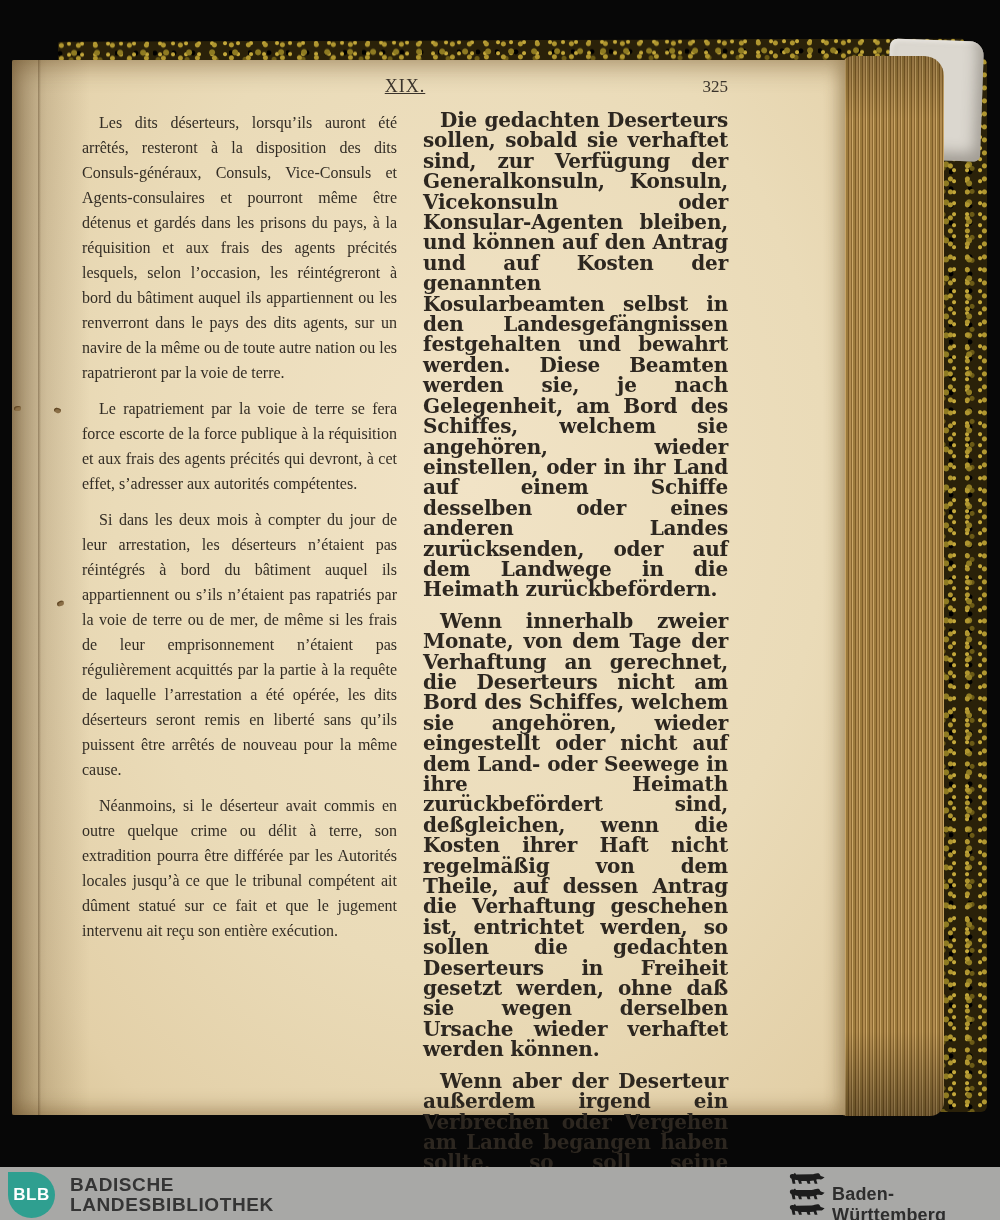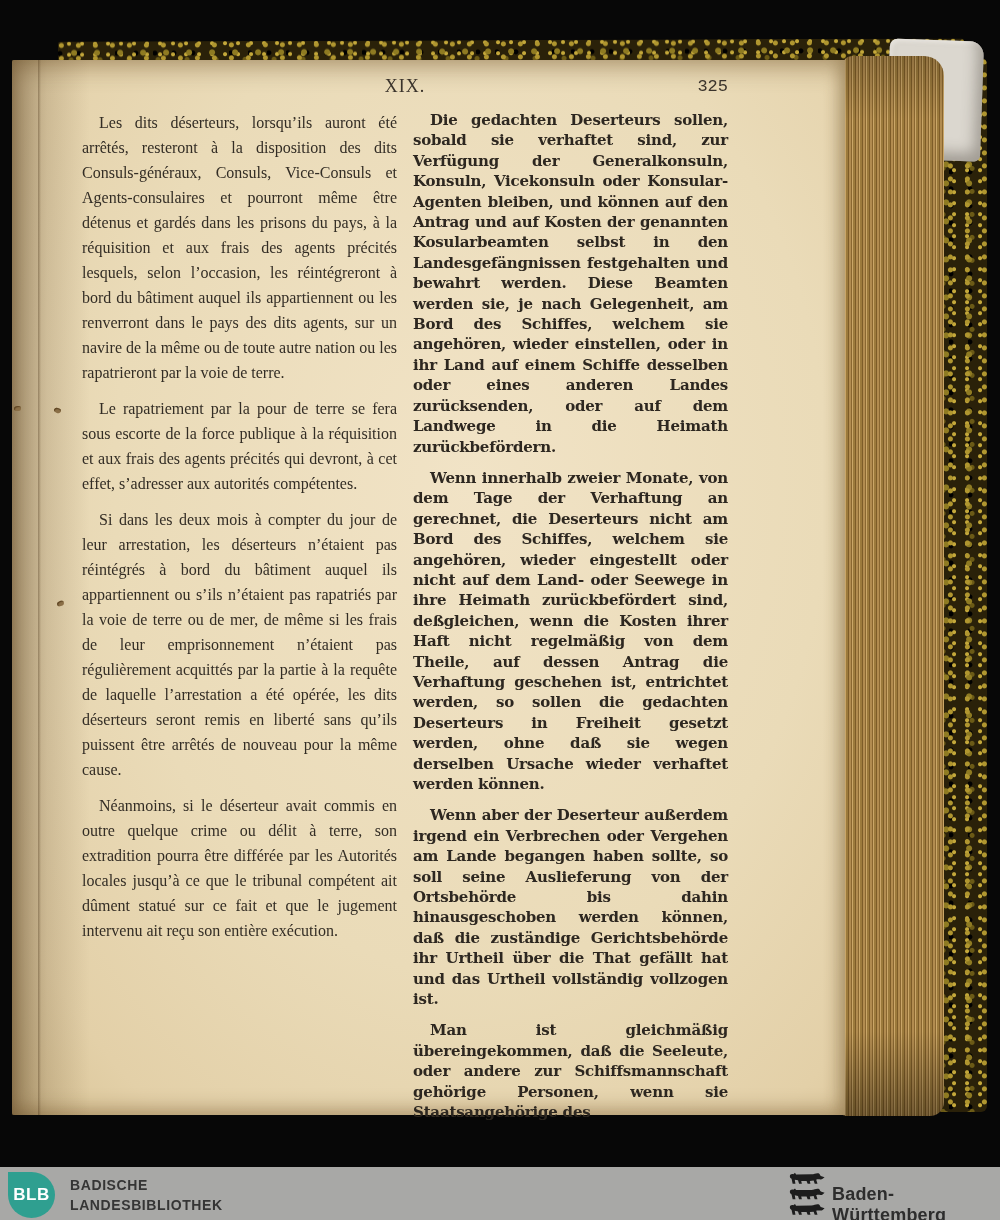--- a/index.html
+++ b/index.html
@@ -48,49 +48,49 @@
     position:absolute;left:26px;top:0;width:3px;height:100%;
     background:linear-gradient(90deg, rgba(60,38,12,.35), rgba(60,38,12,0));
   }
   .wormhole{position:absolute;width:7px;height:5px;background:#8b6f47;border-radius:60% 40% 55% 45%;box-shadow:inset 1px 1px 1px #5e4524;}
 
   
   .text-area{position:absolute;left:82px;top:76px;width:646px;color:#36302a;}
   .header-row{position:relative;height:26px;}
   .section-heading{
     position:absolute;left:0;right:0;text-align:center;
-    font-size:18px;letter-spacing:1px;color:#3a332b;
+    font-size:18px;letter-spacing:1px;color:#3a332b;text-decoration:underline;
   }
-  .page-number{position:absolute;right:0;top:1px;font-size:17px;color:#3a332b;font-family:Liberation Mono, monospace;}
+  .page-number{position:absolute;right:0;top:1px;font-size:17px;color:#3a332b;}
   .columns{display:flex;gap:16px;margin-top:8px;}
   .col{width:315px;}
   .col p{
     margin:0 0 11px 0;text-align:justify;text-indent:17px;
     font-size:16px;line-height:25px;color:#332d25;
   }
   .col.german p{
     font-family:"DejaVu Serif", serif;font-weight:700;
-    font-size:15px;line-height:20.4px;letter-spacing:-.2px;color:#2d2720;
+    font-size:20px;line-height:20.4px;letter-spacing:-.2px;color:#2d2720;margin-left:10px;
   }
 
   
   .footer-bar{position:absolute;left:0;top:1167px;width:1000px;height:53px;background:#a8a8a6;}
   .blb-logo{
     position:absolute;left:8px;top:1172px;width:47px;height:46px;
     background:#2f9f90;border-radius:0 50% 50% 50%;
     display:flex;align-items:center;justify-content:center;
   }
   .blb-logo span{
     font-family:"Liberation Sans", sans-serif;font-weight:700;
     font-size:17px;color:#fff;letter-spacing:.5px;
   }
   .library-name{
     position:absolute;left:70px;top:1175px;
     font-family:"Liberation Sans", sans-serif;font-weight:700;
-    font-size:14px;line-height:20px;color:#353535;letter-spacing:.6px;
+    font-size:19px;line-height:20px;color:#353535;letter-spacing:.6px;
   }
   .coat-of-arms{position:absolute;left:788px;top:1172px;width:38px;height:45px;}
   .region-name{
     position:absolute;left:832px;top:1184px;
     font-family:"Liberation Sans", sans-serif;font-weight:700;
     font-size:18px;color:#2d2d2d;letter-spacing:.2px;
   }
 </style>
 </head>
 <body>
@@ -109,21 +109,21 @@
 </div>
 
 <div class="text-area">
   <div class="header-row">
     <div class="section-heading">XIX.</div>
     <div class="page-number">325</div>
   </div>
   <div class="columns">
     <div class="col french">
       <p>Les dits déserteurs, lorsqu’ils auront été arrêtés, resteront à la disposition des dits Consuls-généraux, Consuls, Vice-Consuls et Agents-consulaires et pourront même être détenus et gardés dans les prisons du pays, à la réquisition et aux frais des agents précités lesquels, selon l’occasion, les réintégreront à bord du bâtiment auquel ils appartiennent ou les renverront dans le pays des dits agents, sur un navire de la même ou de toute autre nation ou les rapatrieront par la voie de terre.</p>
-      <p>Le rapatriement par la pour de terre se fera sous escorte de la force publique à la réquisition et aux frais des agents précités qui devront, à cet effet, s’adresser aux autorités compétentes.</p>
+      <p>Le rapatriement par la voie de terre se fera force escorte de la force publique à la réquisition et aux frais des agents précités qui devront, à cet effet, s’adresser aux autorités compétentes.</p>
       <p>Si dans les deux mois à compter du jour de leur arrestation, les déserteurs n’étaient pas réintégrés à bord du bâtiment auquel ils appartiennent ou s’ils n’étaient pas rapatriés par la voie de terre ou de mer, de même si les frais de leur emprisonnement n’étaient pas régulièrement acquittés par la partie à la requête de laquelle l’arrestation a été opérée, les dits déserteurs seront remis en liberté sans qu’ils puissent être arrêtés de nouveau pour la même cause.</p>
       <p>Néanmoins, si le déserteur avait commis en outre quelque crime ou délit à terre, son extradition pourra être différée par les Autorités locales jusqu’à ce que le tribunal compétent ait dûment statué sur ce fait et que le jugement intervenu ait reçu son entière exécution.</p>
     </div>
     <div class="col german">
       <p>Die gedachten Deserteurs sollen, sobald sie verhaftet sind, zur Verfügung der Generalkonsuln, Konsuln, Vicekonsuln oder Konsular-Agenten bleiben, und können auf den Antrag und auf Kosten der genannten Kosularbeamten selbst in den Landesgefängnissen festgehalten und bewahrt werden. Diese Beamten werden sie, je nach Gelegenheit, am Bord des Schiffes, welchem sie angehören, wieder einstellen, oder in ihr Land auf einem Schiffe desselben oder eines anderen Landes zurücksenden, oder auf dem Landwege in die Heimath zurückbefördern.</p>
       <p>Wenn innerhalb zweier Monate, von dem Tage der Verhaftung an gerechnet, die Deserteurs nicht am Bord des Schiffes, welchem sie angehören, wieder eingestellt oder nicht auf dem Land- oder Seewege in ihre Heimath zurückbefördert sind, deßgleichen, wenn die Kosten ihrer Haft nicht regelmäßig von dem Theile, auf dessen Antrag die Verhaftung geschehen ist, entrichtet werden, so sollen die gedachten Deserteurs in Freiheit gesetzt werden, ohne daß sie wegen derselben Ursache wieder verhaftet werden können.</p>
       <p>Wenn aber der Deserteur außerdem irgend ein Verbrechen oder Vergehen am Lande begangen haben sollte, so soll seine Auslieferung von der Ortsbehörde bis dahin hinausgeschoben werden können, daß die zuständige Gerichtsbehörde ihr Urtheil über die That gefällt hat und das Urtheil vollständig vollzogen ist.</p>
       <p>Man ist gleichmäßig übereingekommen, daß die Seeleute, oder andere zur Schiffsmannschaft gehörige Personen, wenn sie Staatsangehörige des</p>
     </div>
   </div>

